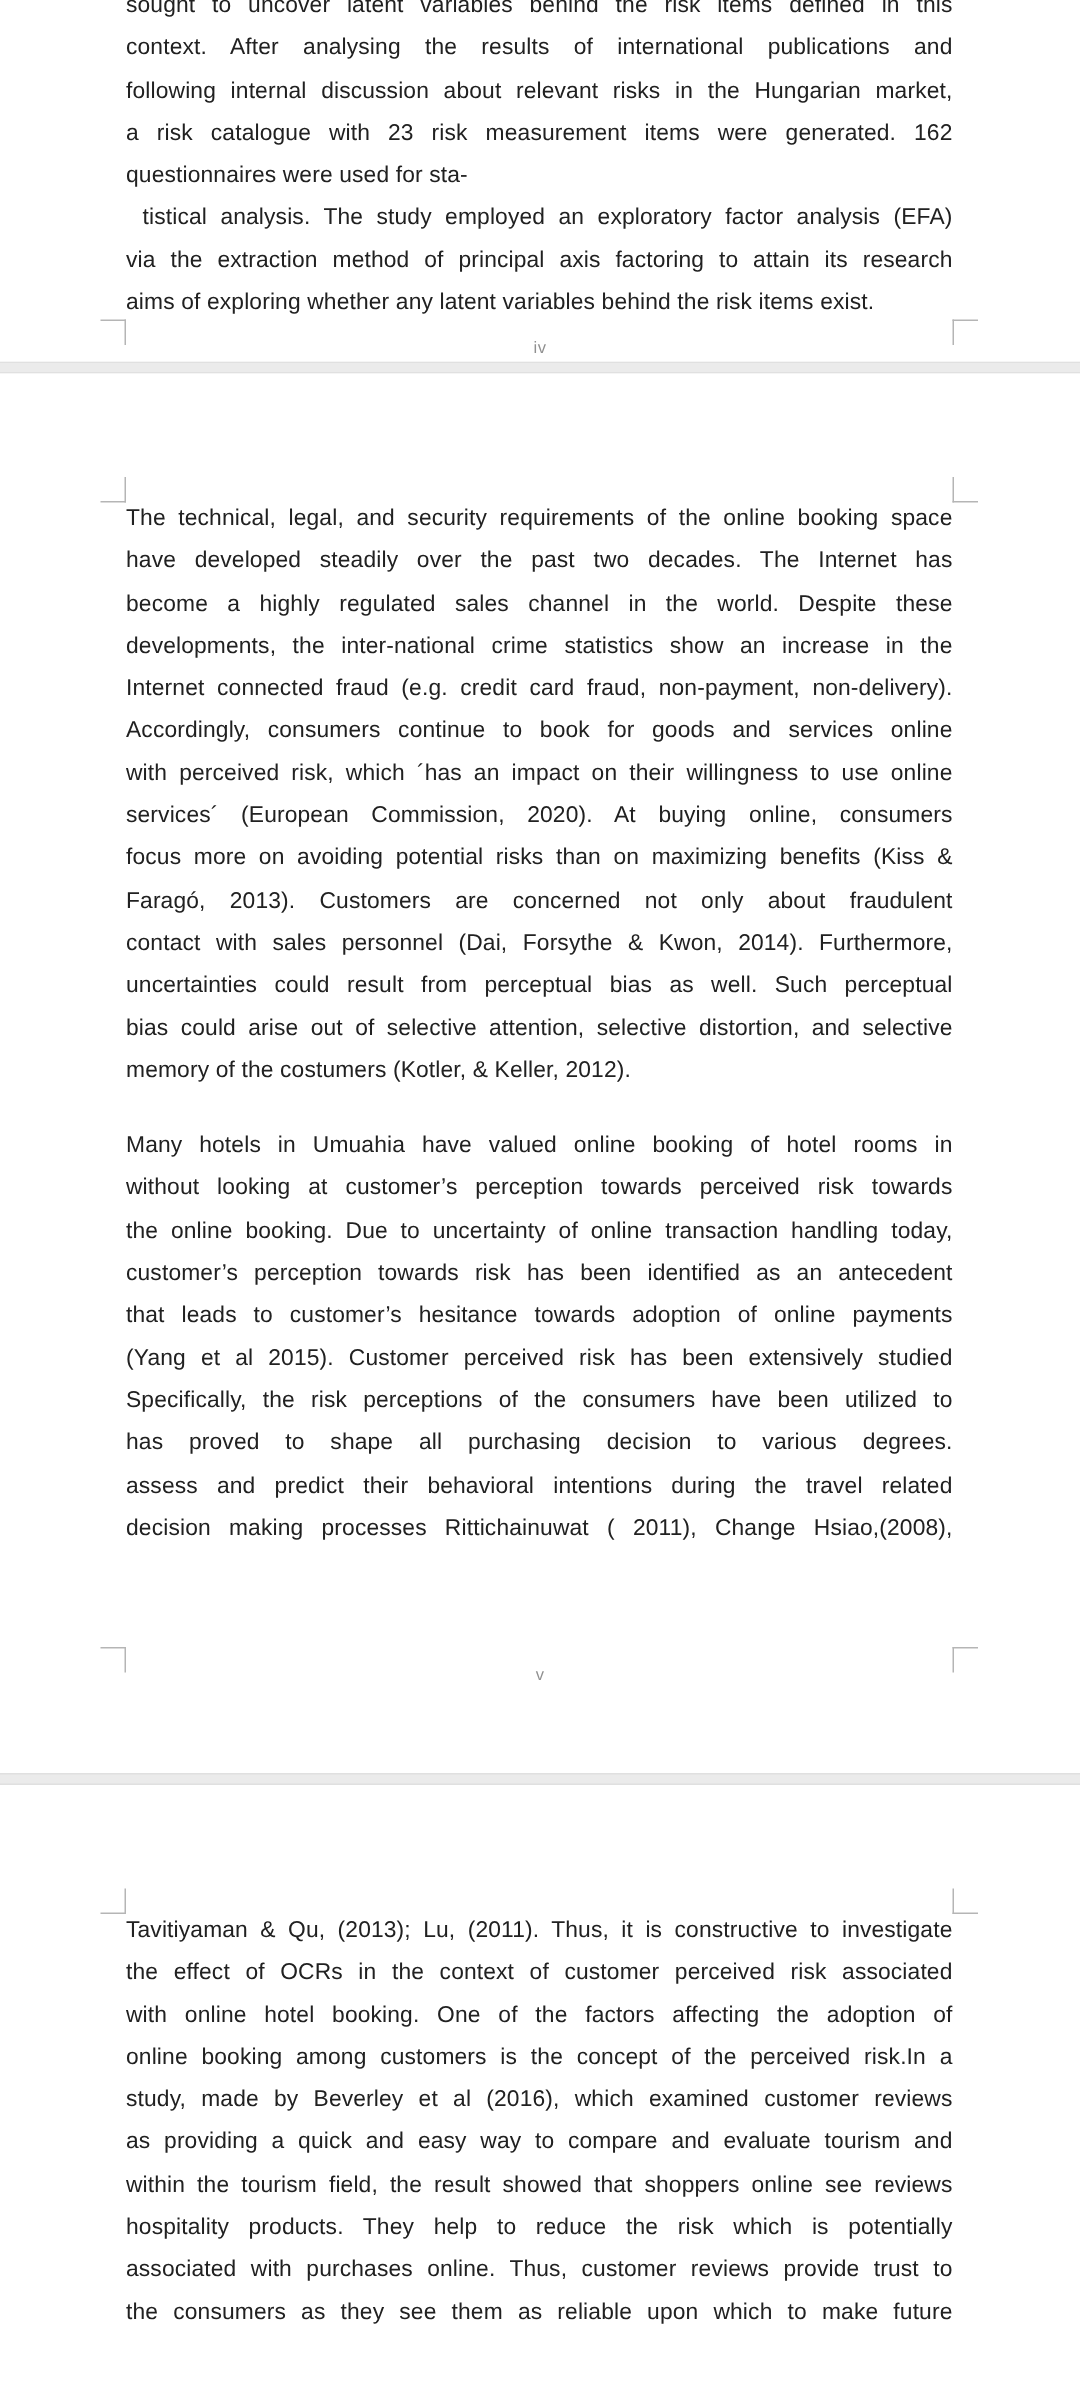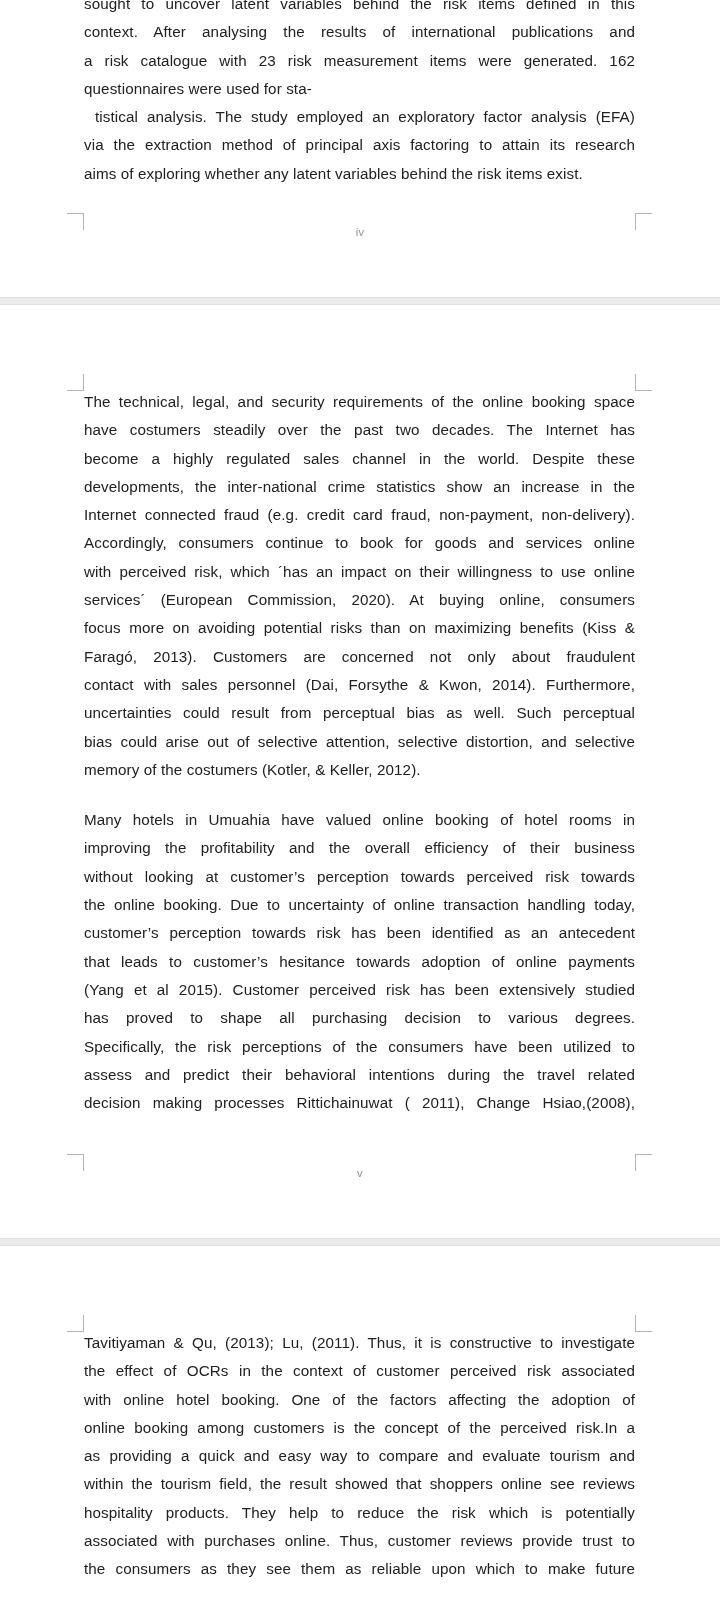--- a/index.html
+++ b/index.html
@@ -3,21 +3,21 @@
 <meta charset="utf-8">
 <style>
   html,body{margin:0;padding:0;}
   body{
     width:720px;height:1600px;overflow:hidden;background:#ffffff;
     font-family:"Liberation Sans","DejaVu Sans",sans-serif;
   }
   .page{
     position:relative;width:720px;background:#ffffff;overflow:hidden;
   }
-  .page-1{height:297px;}
+  .page-1{height:241px;}
   .page-2{height:933px;}
   .page-3{height:458px;}
   .separator{
     width:720px;height:8px;background:#ebebeb;
     border-top:1px solid #e0e0e0;border-bottom:1px solid #e0e0e0;
     box-sizing:border-box;
   }
   .textcol{
     position:absolute;left:84px;width:551px;
     font-size:15.2px;line-height:28.3px;color:#212121;
@@ -52,84 +52,85 @@
   .page-2 .pagenum{top:861px;}
 </style>
 </head>
 <body>
 
 <div class="page page-1">
   <div class="textcol">
       <div class="para">
         <div class="line just">sought to uncover latent variables behind the risk items defined in this</div>
         <div class="line just">context. After analysing the results of international publications and</div>
+        <div class="line just">following internal discussion about relevant risks in the Hungarian market,</div>
         <div class="line just">a risk catalogue with 23 risk measurement items were generated. 162</div>
         <div class="line">questionnaires were used for sta-</div>
         <div class="line just" style="padding-left: 11px;">tistical analysis. The study employed an exploratory factor analysis (EFA)</div>
         <div class="line just">via the extraction method of principal axis factoring to attain its research</div>
         <div class="line">aims of exploring whether any latent variables behind the risk items exist.</div>
       </div>
     </div>
   <div class="mark bl bottom left"></div>
   <div class="mark br bottom right"></div>
   <div class="pagenum">iv</div>
 </div>
 
 <div class="separator"></div>
 
 <div class="page page-2">
   <div class="mark tl top left"></div>
   <div class="mark tr top right"></div>
   <div class="textcol">
       <div class="para">
         <div class="line just">The technical, legal, and security requirements of the online booking space</div>
-        <div class="line just">have costumers steadily over the past two decades. The Internet has</div>
+        <div class="line just">have developed steadily over the past two decades. The Internet has</div>
         <div class="line just">become a highly regulated sales channel in the world. Despite these</div>
         <div class="line just">developments, the inter-national crime statistics show an increase in the</div>
         <div class="line just">Internet connected fraud (e.g. credit card fraud, non-payment, non-delivery).</div>
         <div class="line just">Accordingly, consumers continue to book for goods and services online</div>
         <div class="line just">with perceived risk, which ´has an impact on their willingness to use online</div>
         <div class="line just">services´ (European Commission, 2020). At buying online, consumers</div>
         <div class="line just">focus more on avoiding potential risks than on maximizing benefits (Kiss &amp;</div>
         <div class="line just">Faragó, 2013). Customers are concerned not only about fraudulent</div>
         <div class="line just">contact with sales personnel (Dai, Forsythe &amp; Kwon, 2014). Furthermore,</div>
         <div class="line just">uncertainties could result from perceptual bias as well. Such perceptual</div>
         <div class="line just">bias could arise out of selective attention, selective distortion, and selective</div>
         <div class="line">memory of the costumers (Kotler, &amp; Keller, 2012).</div>
       </div>
       <div class="para">
         <div class="line just">Many hotels in Umuahia have valued online booking of hotel rooms in</div>
-        <div class="line just">improving the profitability and the overall efficiency of their business</div>
         <div class="line just">without looking at customer’s perception towards perceived risk towards</div>
         <div class="line just">the online booking. Due to uncertainty of online transaction handling today,</div>
         <div class="line just">customer’s perception towards risk has been identified as an antecedent</div>
         <div class="line just">that leads to customer’s hesitance towards adoption of online payments</div>
         <div class="line just">(Yang et al 2015). Customer perceived risk has been extensively studied</div>
+        <div class="line just">Specifically, the risk perceptions of the consumers have been utilized to</div>
         <div class="line just">has proved to shape all purchasing decision to various degrees.</div>
-        <div class="line just">Specifically, the risk perceptions of the consumers have been utilized to</div>
         <div class="line just">assess and predict their behavioral intentions during the travel related</div>
         <div class="line just">decision making processes Rittichainuwat ( 2011), Change Hsiao,(2008),</div>
       </div>
     </div>
   <div class="mark bl bottom left"></div>
   <div class="mark br bottom right"></div>
   <div class="pagenum">v</div>
 </div>
 
 <div class="separator"></div>
 
 <div class="page page-3">
   <div class="mark tl top left"></div>
   <div class="mark tr top right"></div>
   <div class="textcol">
       <div class="para">
         <div class="line just">Tavitiyaman &amp; Qu, (2013); Lu, (2011). Thus, it is constructive to investigate</div>
         <div class="line just">the effect of OCRs in the context of customer perceived risk associated</div>
         <div class="line just">with online hotel booking. One of the factors affecting the adoption of</div>
         <div class="line just">online booking among customers is the concept of the perceived risk.In a</div>
+        <div class="line just">study, made by Beverley et al (2016), which examined customer reviews</div>
         <div class="line just">as providing a quick and easy way to compare and evaluate tourism and</div>
         <div class="line just">within the tourism field, the result showed that shoppers online see reviews</div>
         <div class="line just">hospitality products. They help to reduce the risk which is potentially</div>
         <div class="line just">associated with purchases online. Thus, customer reviews provide trust to</div>
         <div class="line just">the consumers as they see them as reliable upon which to make future</div>
       </div>
     </div>
 </div>
 
 </body></html>

